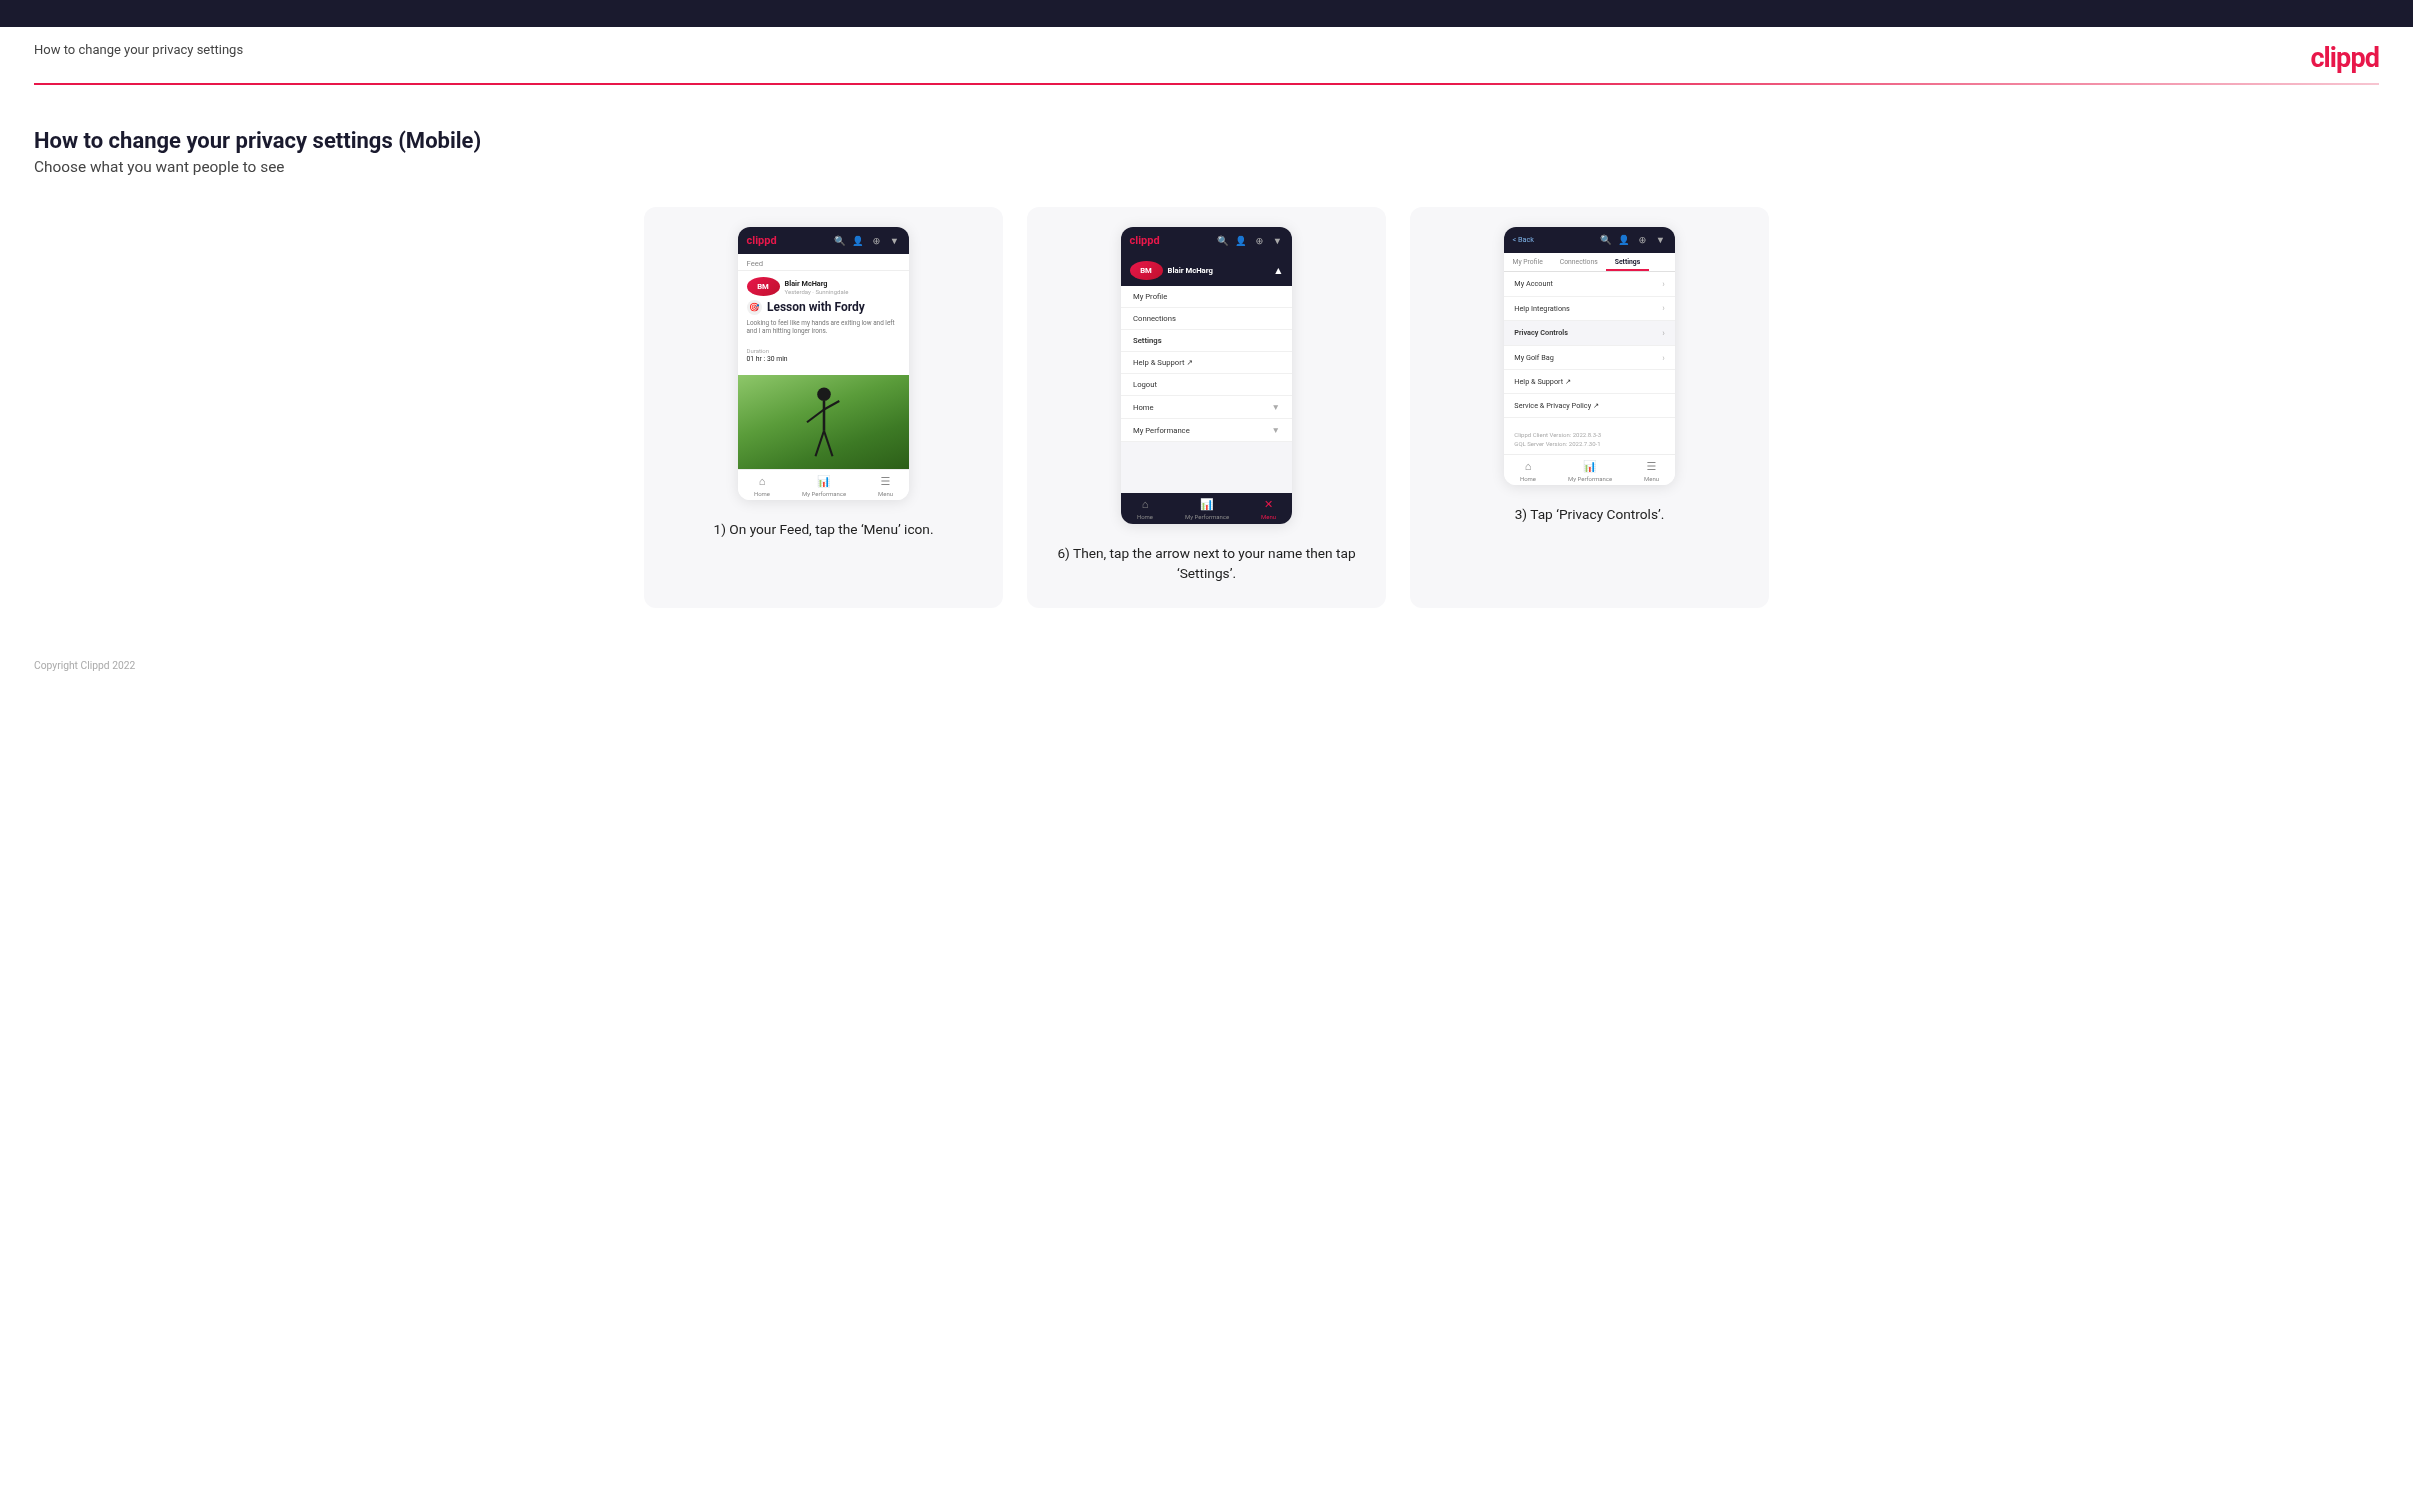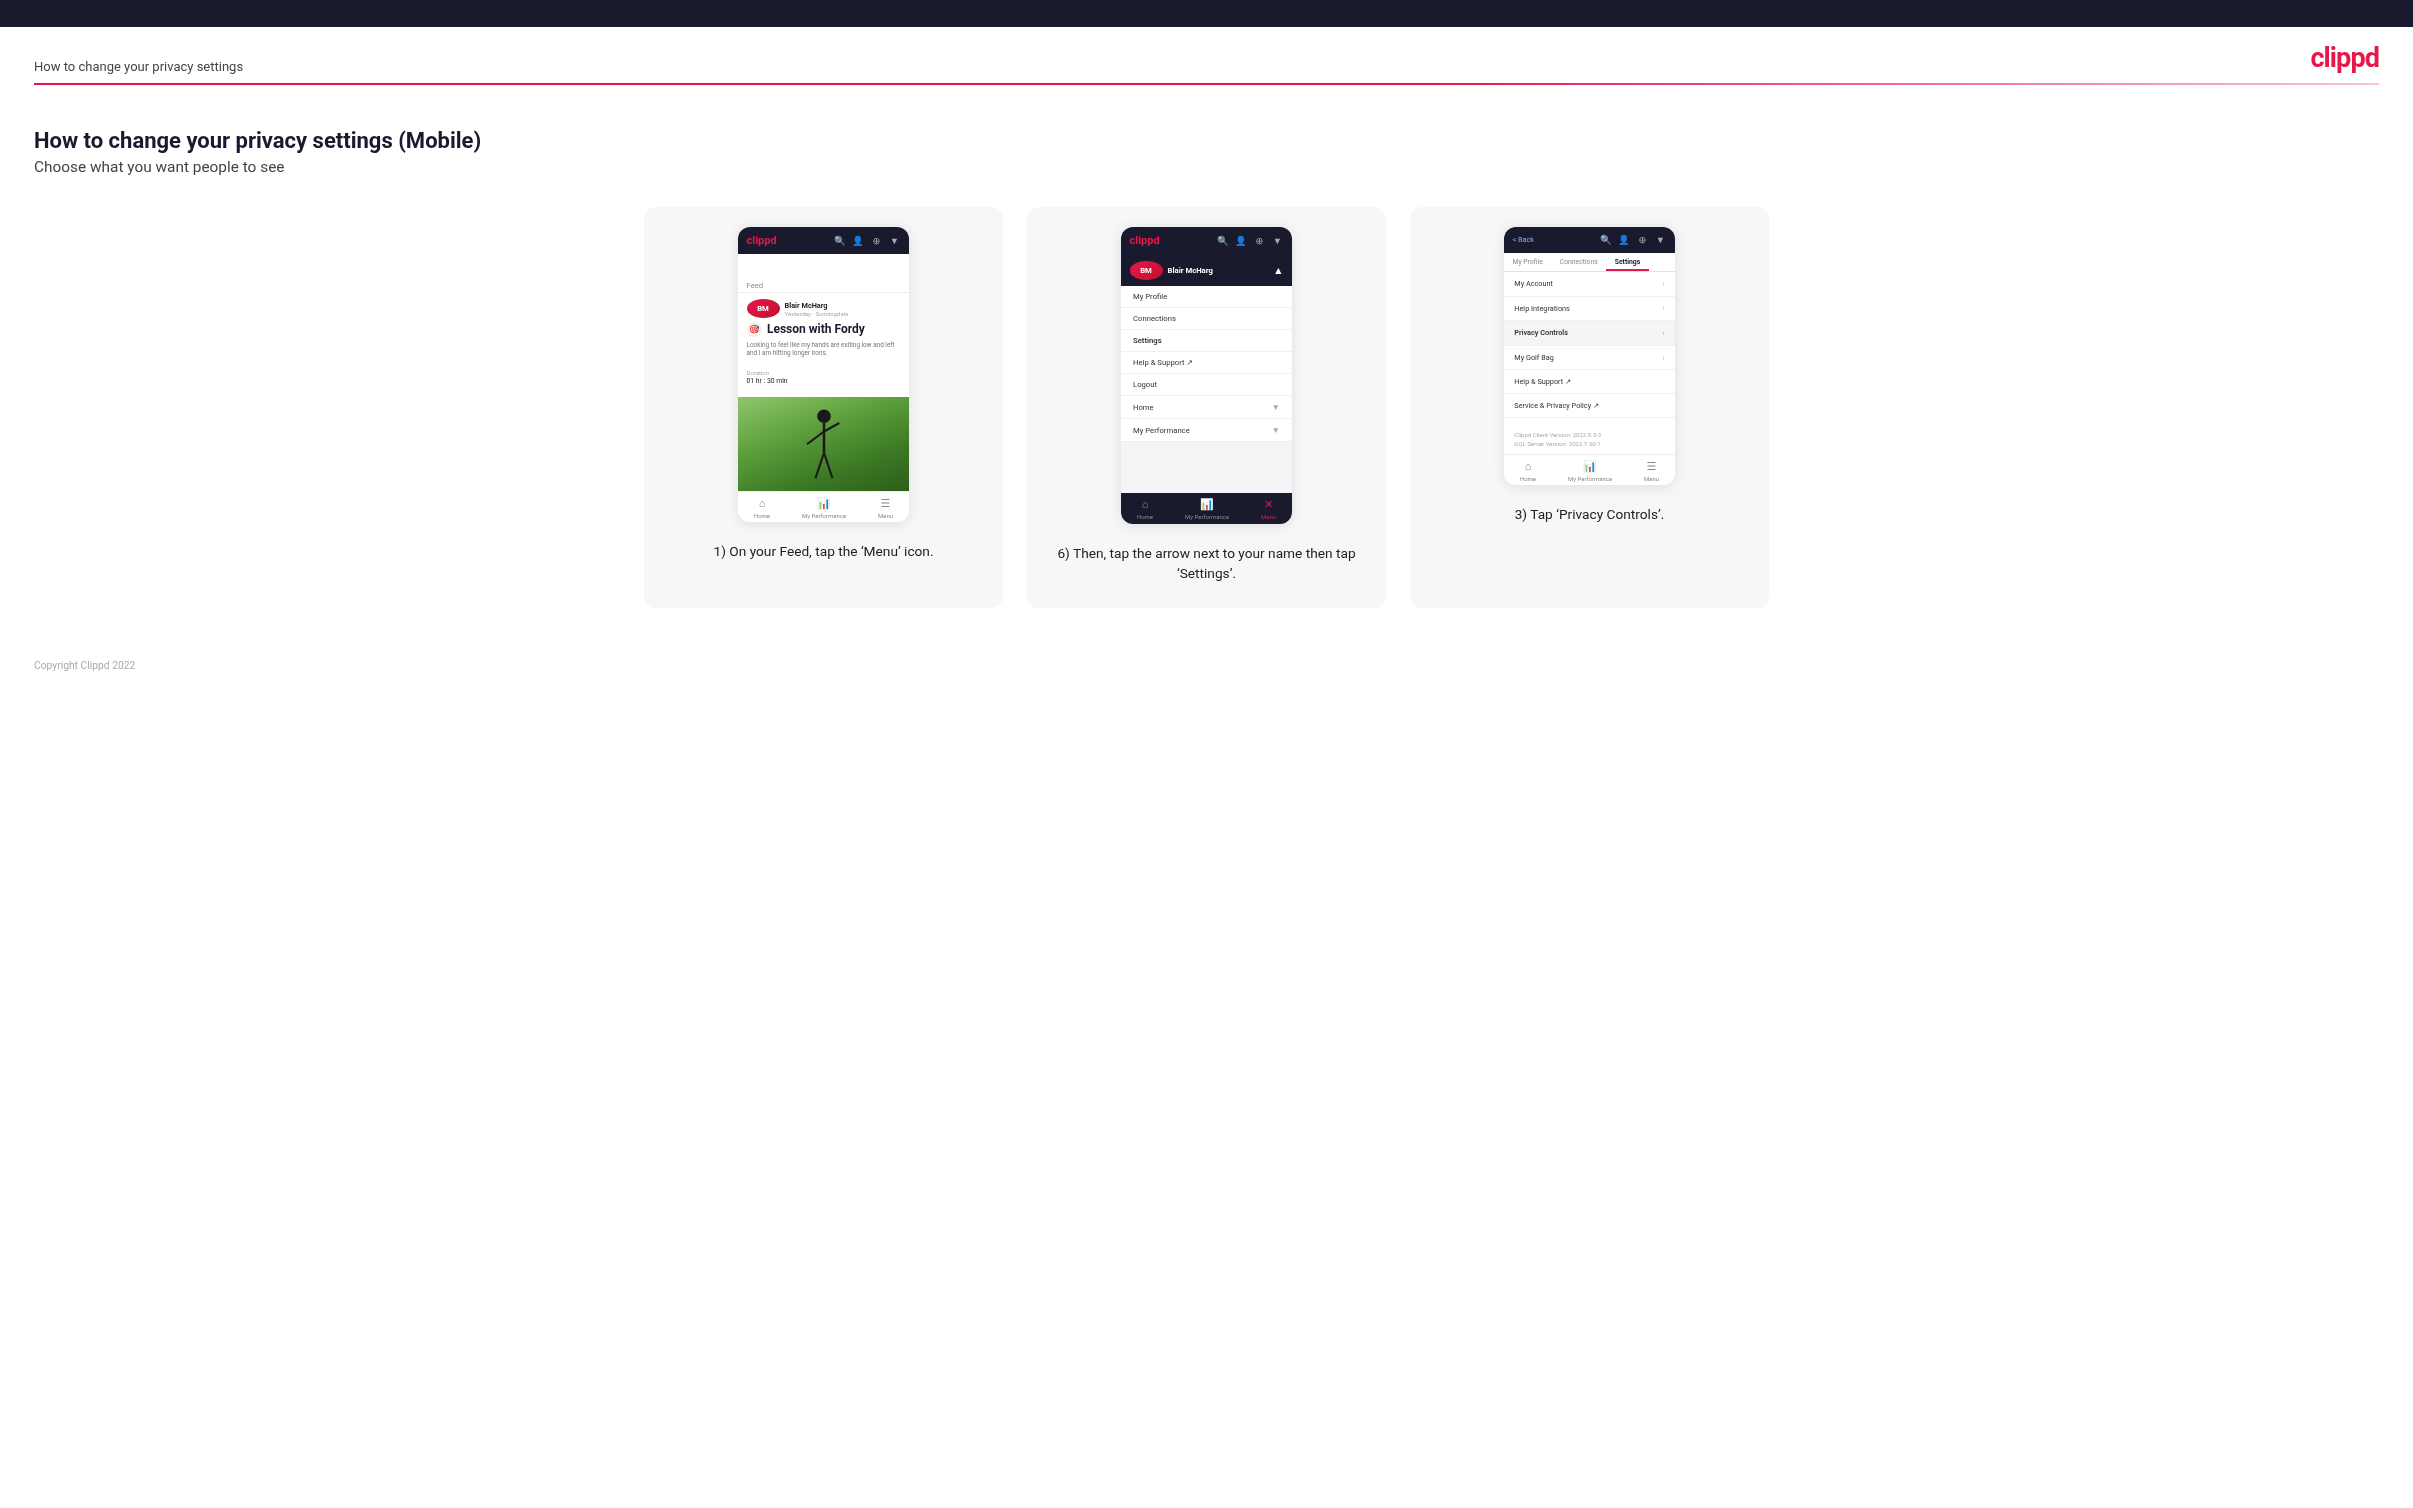--- a/index.html
+++ b/index.html
@@ -12,21 +12,21 @@
     
     .top-bar {
       background: #1a1a2e;
       height: 27px;
       width: 100%;
     }
 
     
     .header {
       display: flex;
-      align-items: flex-end;
+      align-items: flex-start;
       justify-content: space-between;
       padding: 15.4px 34px 8.5px 34px;
     }
     .header-title {
       font-size: 13px;
       color: #444;
     }
     .logo {
       font-size: 27px;
       font-weight: 700;
@@ -121,21 +121,20 @@
       color: #aaa;
       font-size: 9.4px;
     }
 
     
     .phone-feed-label {
       padding: 5.1px 8.5px 1.7px 8.5px;
       font-size: 7.7px;
       color: #888;
       border-bottom: 0.9px solid #eee;
-      margin-top: 22px;
     }
     .phone-post {
       padding: 6.8px 8.5px;
     }
     .phone-post-author {
       display: flex;
       align-items: center;
       gap: 5.1px;
       margin-bottom: 3.4px;
     }

